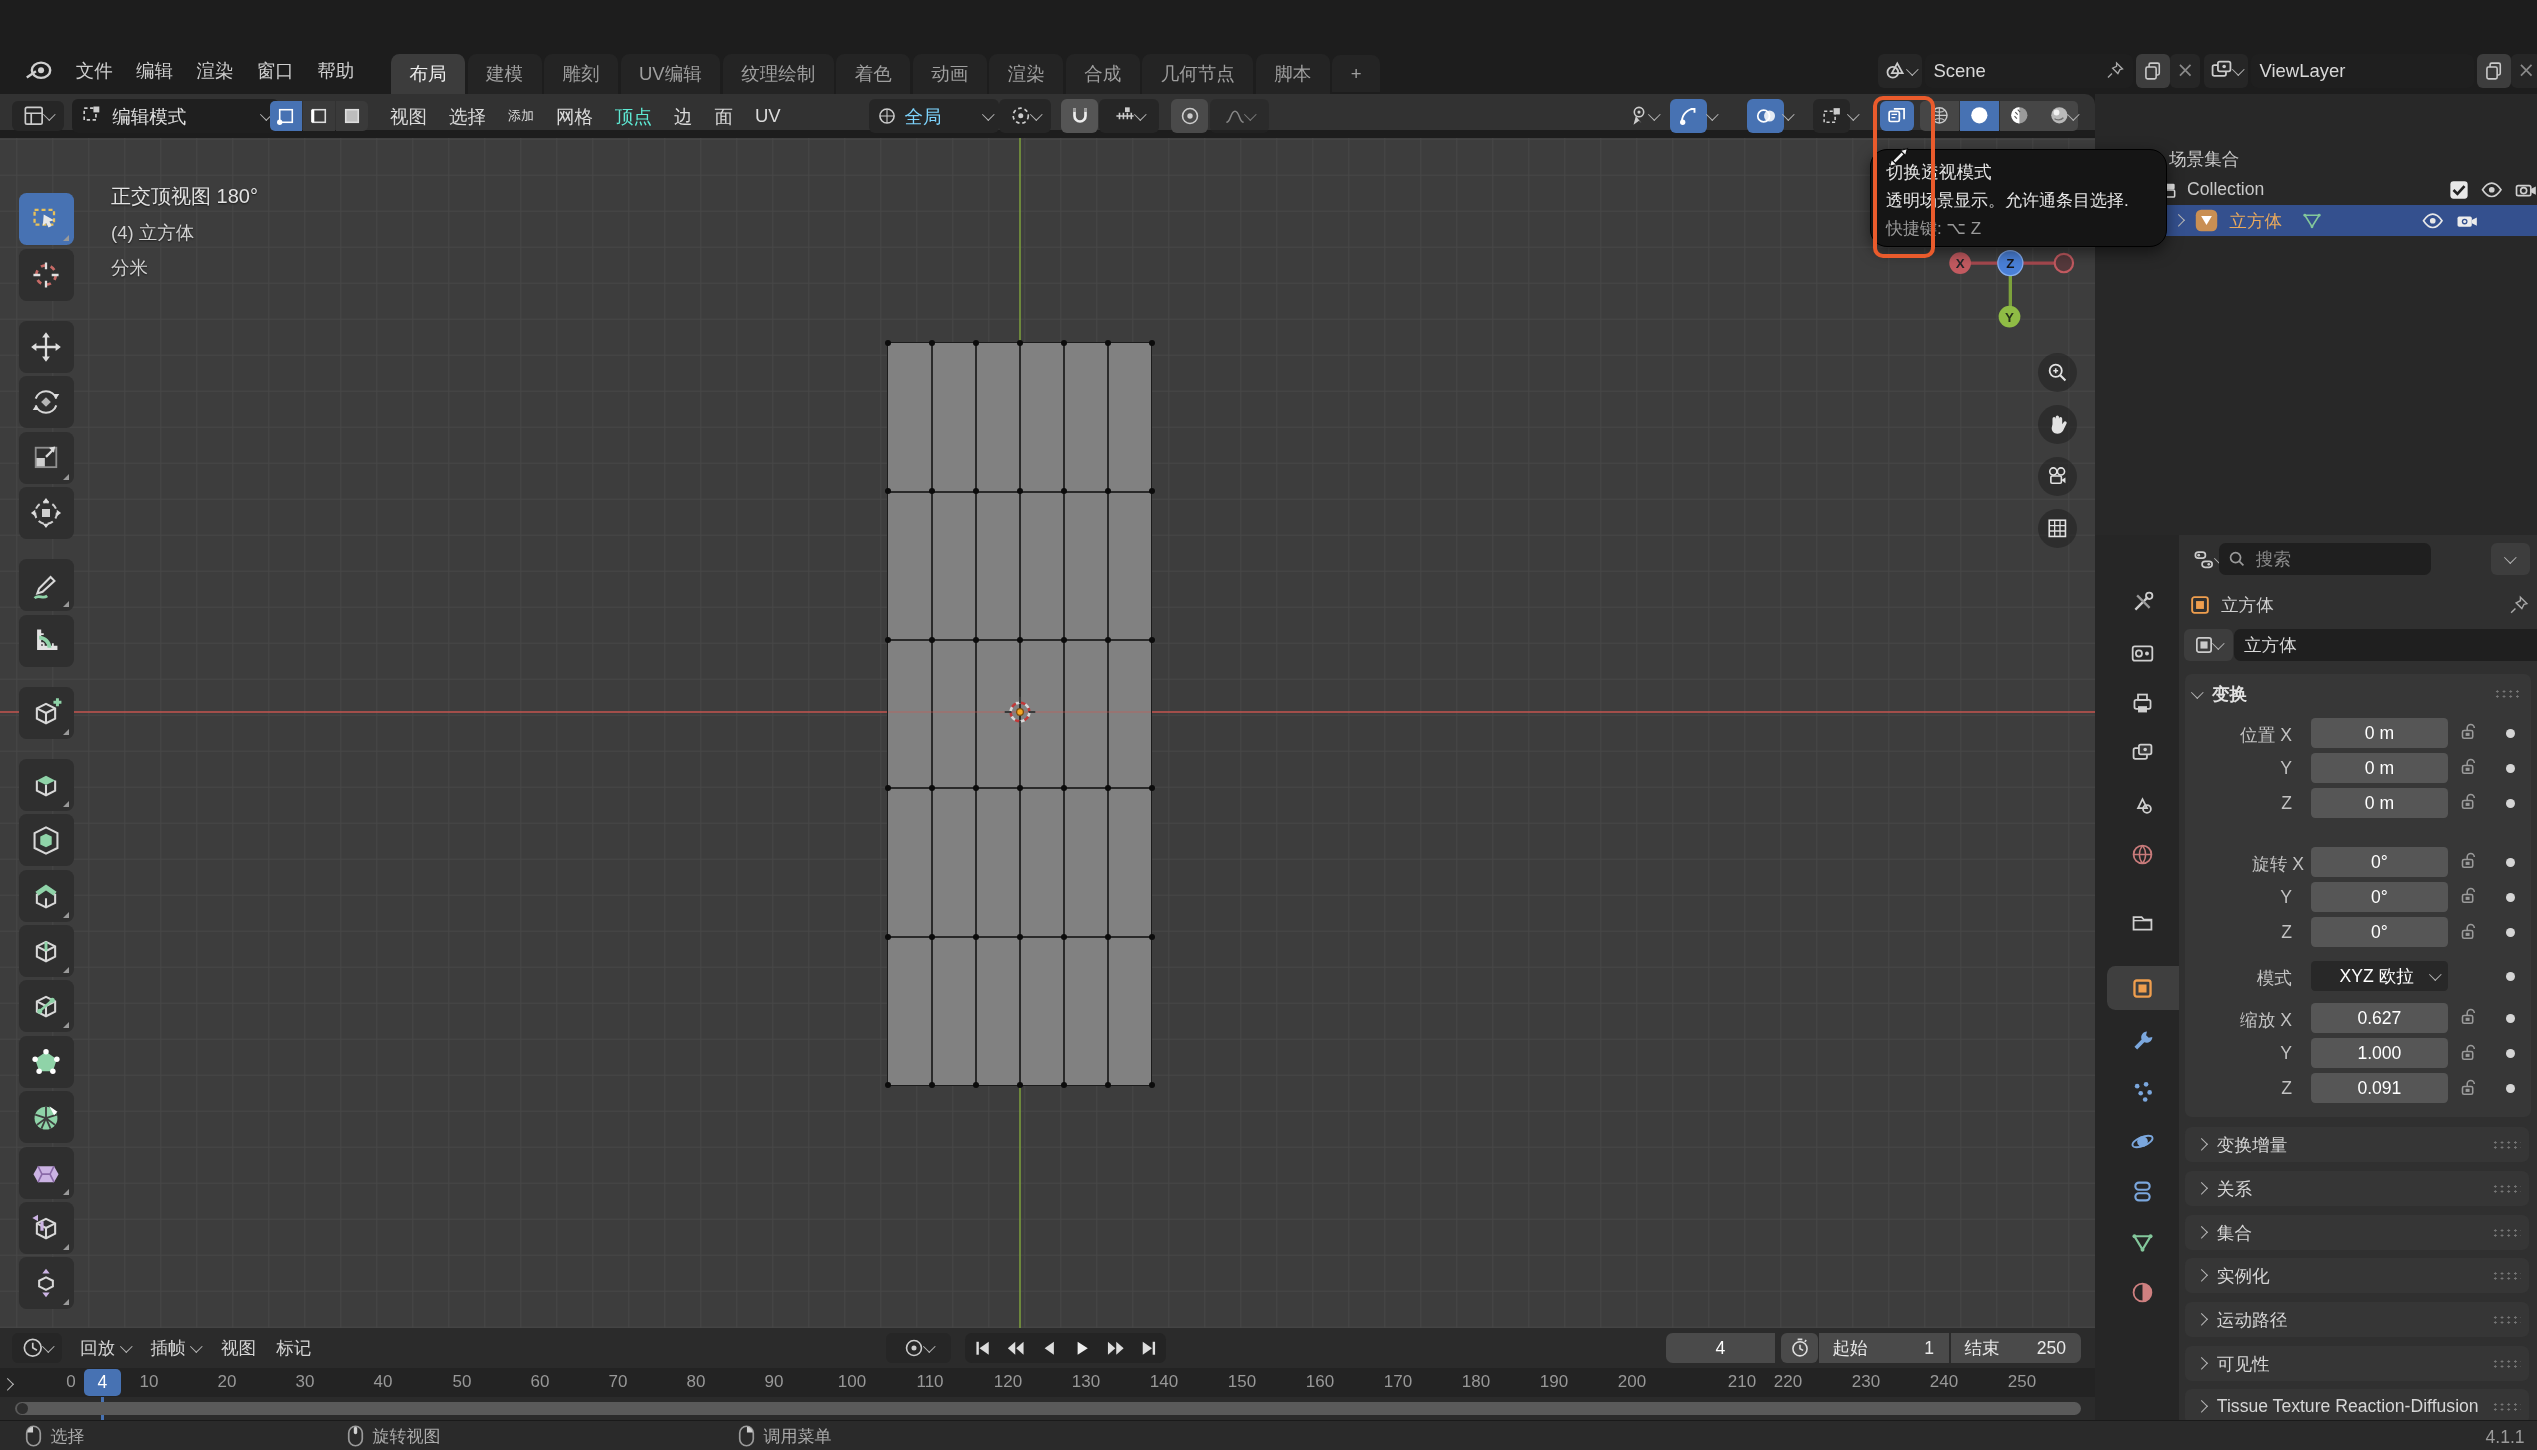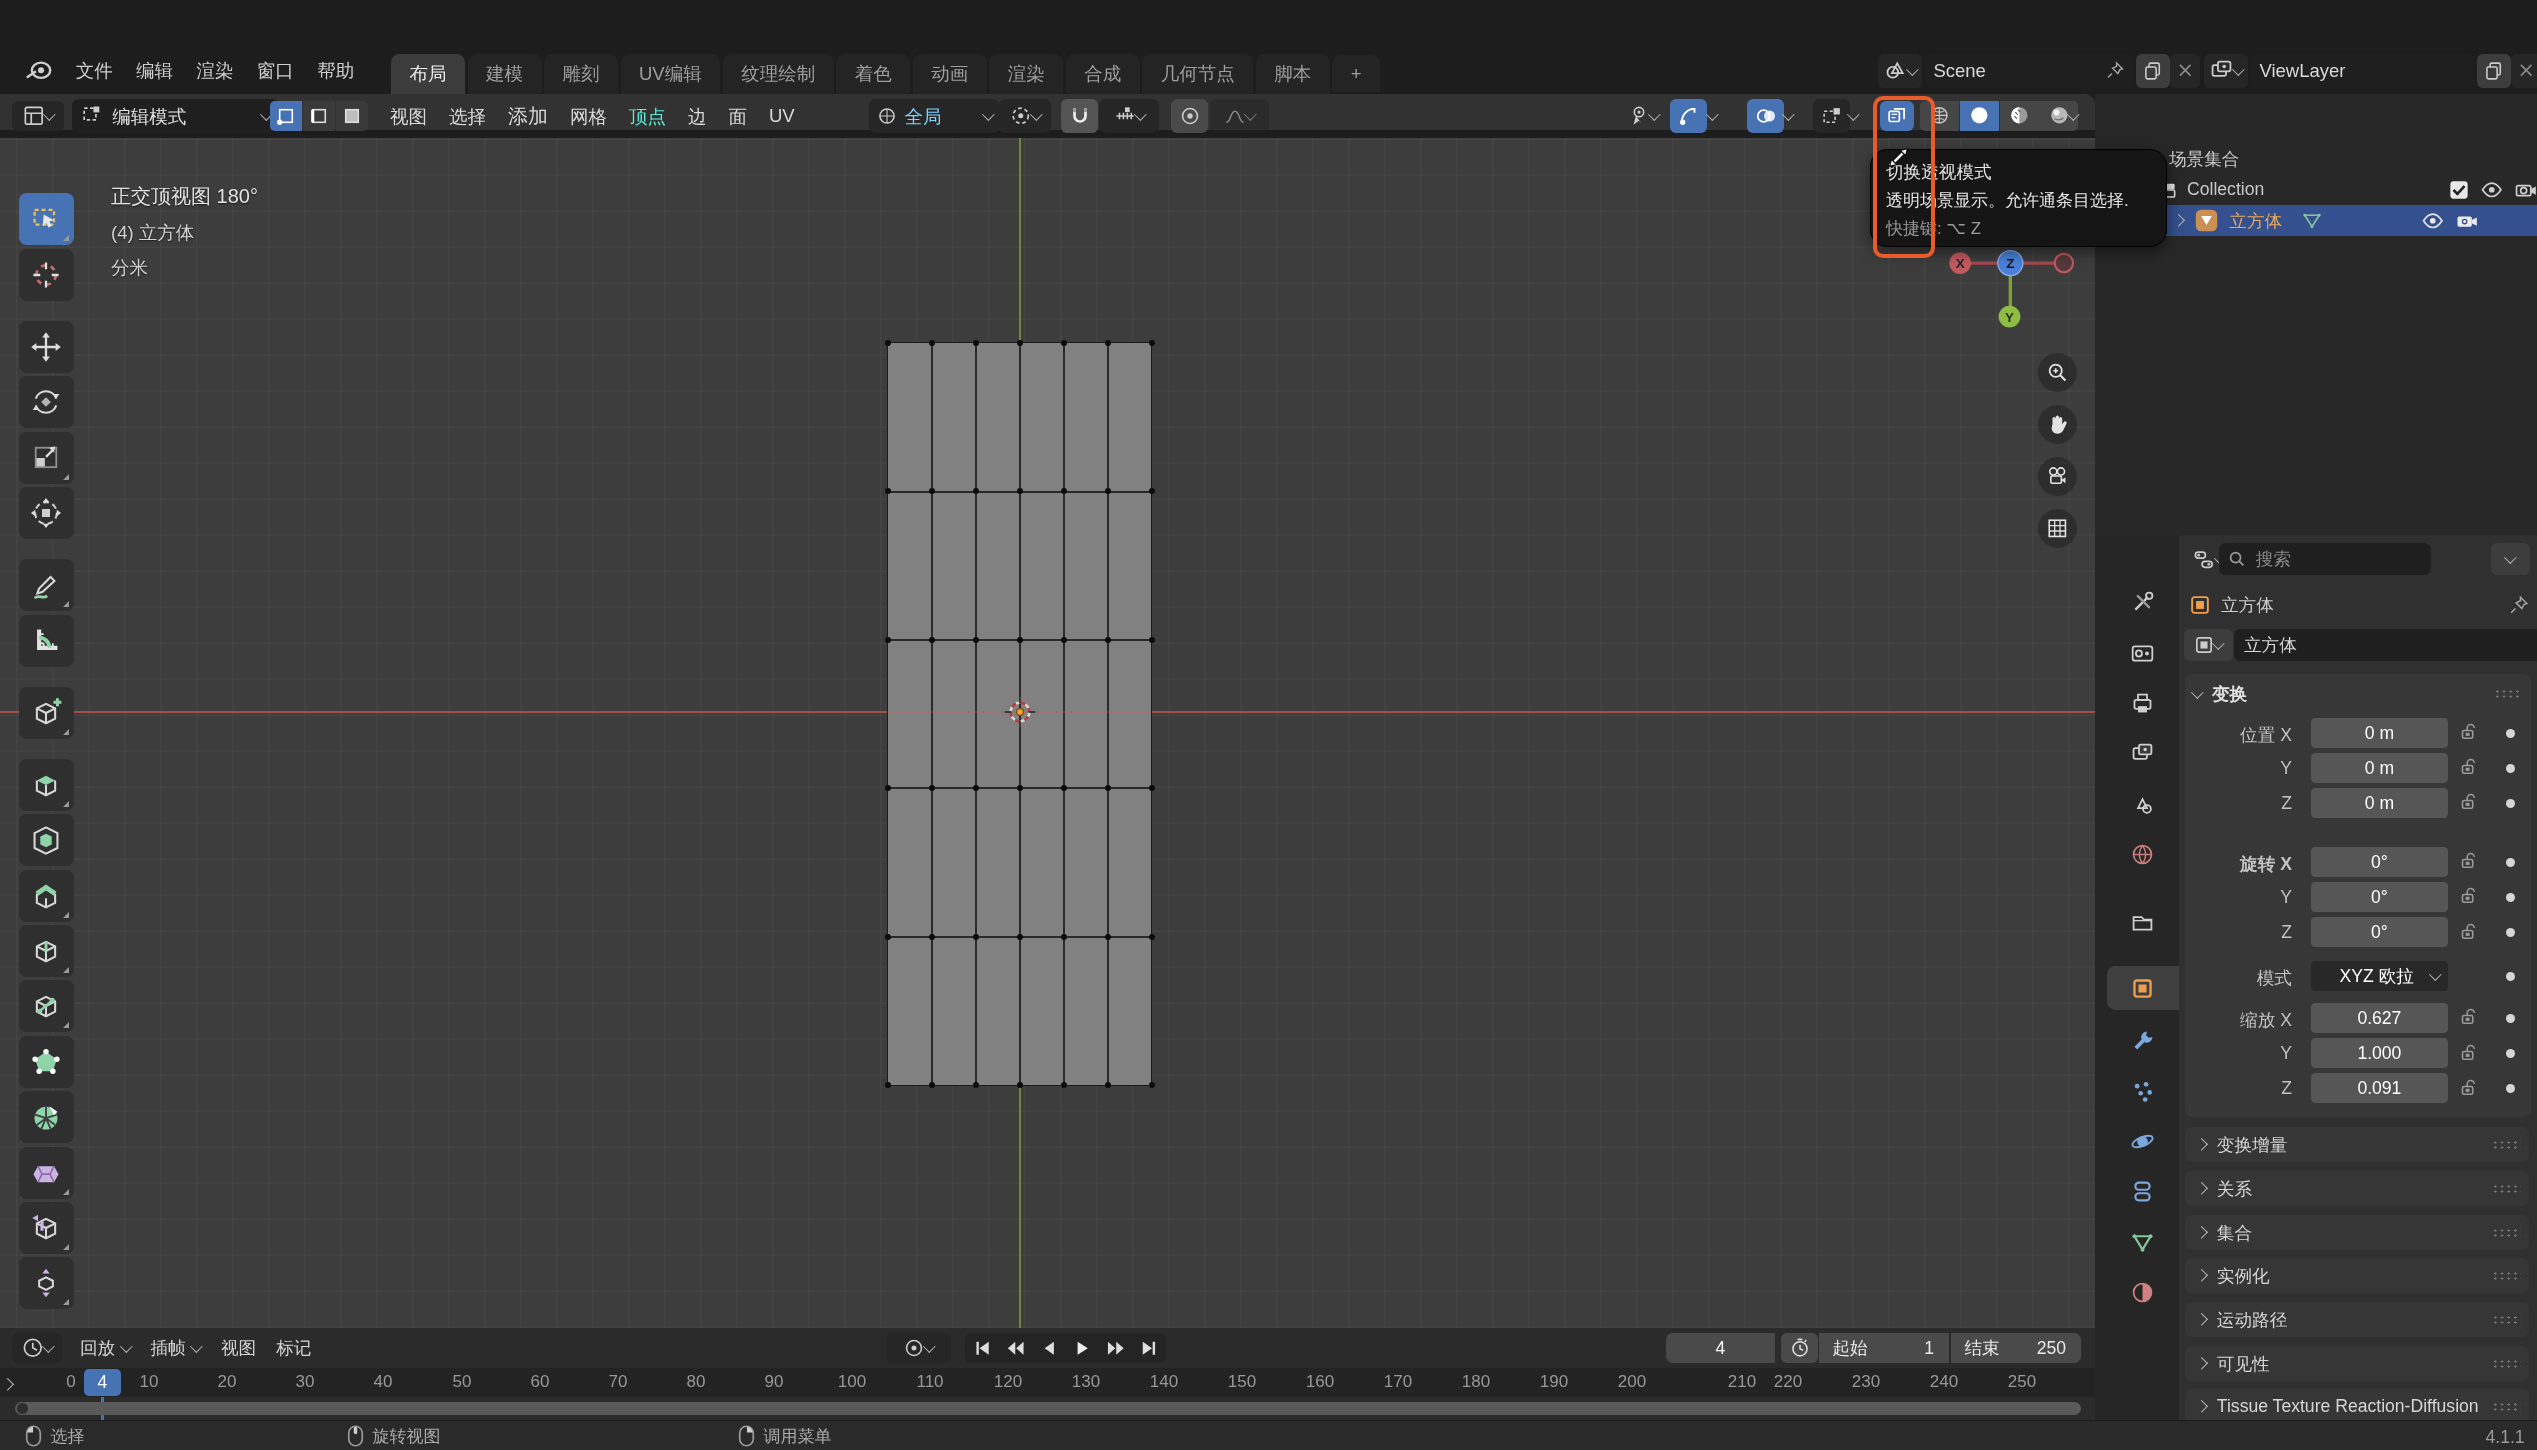--- a/index.html
+++ b/index.html
@@ -174,21 +174,21 @@
         </div>
         <div class="row hbtn" style="width: 32px; height: 30px; border-radius: 0px 5px 5px 0px; background: rgb(58, 58, 58); margin-right: 0.8px;">
           <svg width="22" height="22" viewBox="0 0 28 28" fill="none" xmlns="http://www.w3.org/2000/svg">
             <rect x="6" y="6" width="16" height="16" stroke="#ddd" stroke-width="2" fill="#bdbdbd"></rect>
           </svg>
         </div>
       </div>
       <div class="row abs" style="left: 379px; top: 5px; width: 470px; height: 34px;">
         <div class="menu-item" style="padding: 5px 11px; font-size: 18.5px; color: rgb(218, 218, 218);">视图</div>
         <div class="menu-item" style="padding: 5px 11px; font-size: 18.5px; color: rgb(218, 218, 218);">选择</div>
-        <div class="menu-item" style="padding: 5px 11px; font-size: 20px; color: rgb(218, 218, 218);">添加</div>
+        <div class="menu-item" style="padding: 5px 11px; font-size: 13px; color: rgb(218, 218, 218);">添加</div>
         <div class="menu-item" style="padding: 5px 11px; font-size: 18.5px; color: rgb(218, 218, 218);">网格</div>
         <div class="menu-item" style="padding: 5px 11px; font-size: 18.5px; color: #5eead4;">顶点</div>
         <div class="menu-item" style="padding: 5px 11px; font-size: 18.5px; color: rgb(218, 218, 218);">边</div>
         <div class="menu-item" style="padding: 5px 11px; font-size: 18.5px; color: rgb(218, 218, 218);">面</div>
         <div class="menu-item" style="padding: 5px 11px; font-size: 18.5px; color: rgb(218, 218, 218);">UV</div>
       </div>
       <div class="row hbtn abs" style="left: 869px; top: 5px; width: 117px; height: 34px; justify-content: flex-start; padding: 0px 6.7px;">
         <svg width="22" height="22" viewBox="0 0 28 28" fill="none" xmlns="http://www.w3.org/2000/svg">
           <circle cx="14" cy="14" r="9" stroke="#ccc" stroke-width="2"></circle>
           <path d="M14 5v18M5 14h18" stroke="#ccc" stroke-width="1.4"></path>
@@ -798,21 +798,21 @@
             <div class="plabel" style="left: 0px; top: 119px; width: 107px;">Z</div>
             <div class="pfield" style="position: absolute; left: 126px; top: 114px; width: 137px; height: 30px; background: rgb(86, 86, 86);">
               <div style="flex: 0 0 auto; text-align: center;">0 m</div>
             </div>
             <div style="position: absolute; left: 272px; top: 117px;"><svg width="22" height="22" viewBox="0 0 28 28" fill="none" xmlns="http://www.w3.org/2000/svg">
                 <rect x="7" y="12" width="13" height="10" rx="2" stroke="#9a9a9a" stroke-width="2" fill="none"></rect>
                 <path d="M13 12V9a4.5 4.5 0 0 1 9 0" stroke="#9a9a9a" stroke-width="2" fill="none"></path>
                 <rect x="11" y="15" width="5" height="4" fill="#9a9a9a"></rect>
               </svg></div>
             <div style="position: absolute; left: 321px; top: 125px; width: 9.2px; height: 9.2px; border-radius: 50%; background: rgb(213, 213, 213);"></div>
-            <div class="plabel" style="left: 0px; top: 178px; width: 107px; font-weight: bold;">旋转 X</div>
+            <div class="plabel" style="left: 12px; top: 178px; width: 107px;">旋转 X</div>
             <div class="pfield" style="position: absolute; left: 126px; top: 173px; width: 137px; height: 30px; background: rgb(86, 86, 86);">
               <div style="flex: 0 0 auto; text-align: center;">0°</div>
             </div>
             <div style="position: absolute; left: 272px; top: 176px;"><svg width="22" height="22" viewBox="0 0 28 28" fill="none" xmlns="http://www.w3.org/2000/svg">
                 <rect x="7" y="12" width="13" height="10" rx="2" stroke="#9a9a9a" stroke-width="2" fill="none"></rect>
                 <path d="M13 12V9a4.5 4.5 0 0 1 9 0" stroke="#9a9a9a" stroke-width="2" fill="none"></path>
                 <rect x="11" y="15" width="5" height="4" fill="#9a9a9a"></rect>
               </svg></div>
             <div style="position: absolute; left: 321px; top: 184px; width: 9.2px; height: 9.2px; border-radius: 50%; background: rgb(213, 213, 213);"></div>
             <div class="plabel" style="left: 0px; top: 213px; width: 107px;">Y</div>

